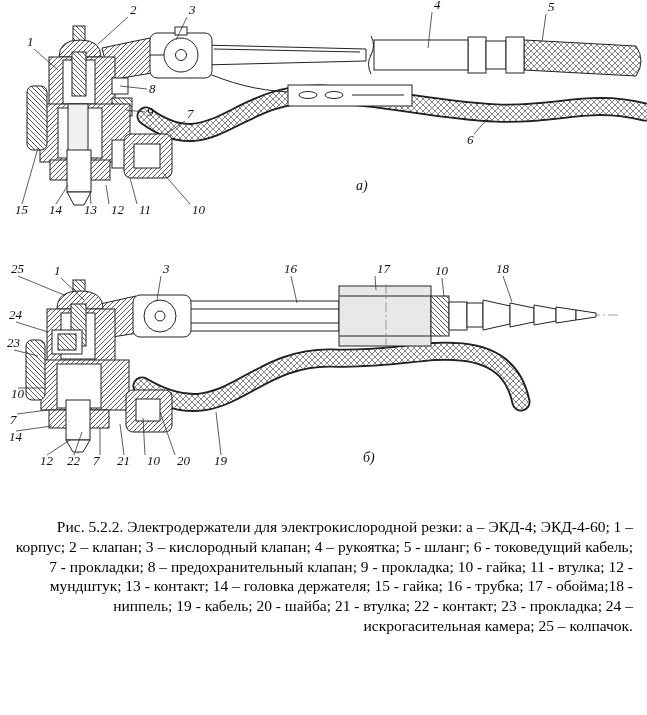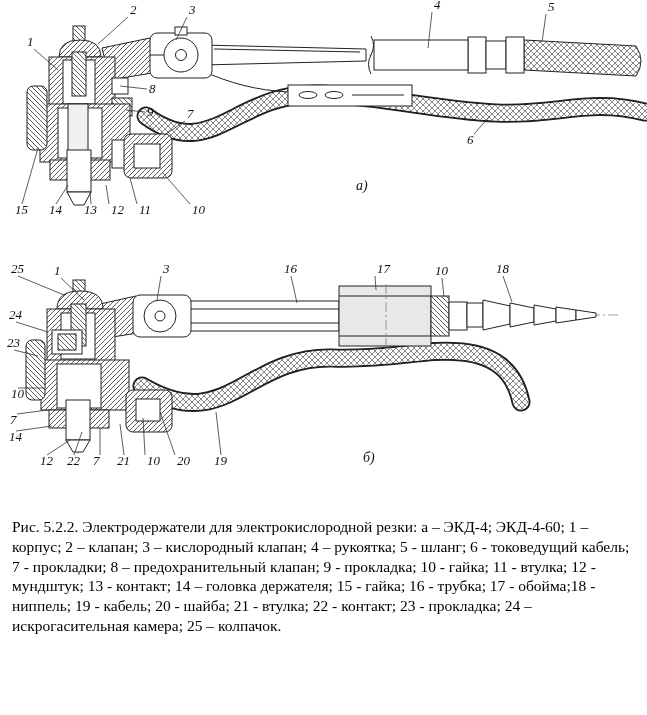--- a/index.html
+++ b/index.html
@@ -26,21 +26,21 @@
   }
   .leader { stroke: #333; stroke-width: 0.8; }
   .cl { stroke: #777; stroke-width: 0.7; stroke-dasharray: 10 3 2 3; }
   .ol { stroke: #222; stroke-width: 1; }
   .caption {
     margin: 0;
     padding: 12px 14px 0 12px;
     font-size: 15.5px;
     line-height: 1.28;
     color: #000;
-    text-align: left;
+    text-align: right;
   }
 </style>
 </head>
 <body>
 
 <div class="page">
 
   <svg width="647" height="505" viewBox="0 0 647 505">
     <defs>
       <pattern id="h1" width="5" height="5" patternUnits="userSpaceOnUse">

